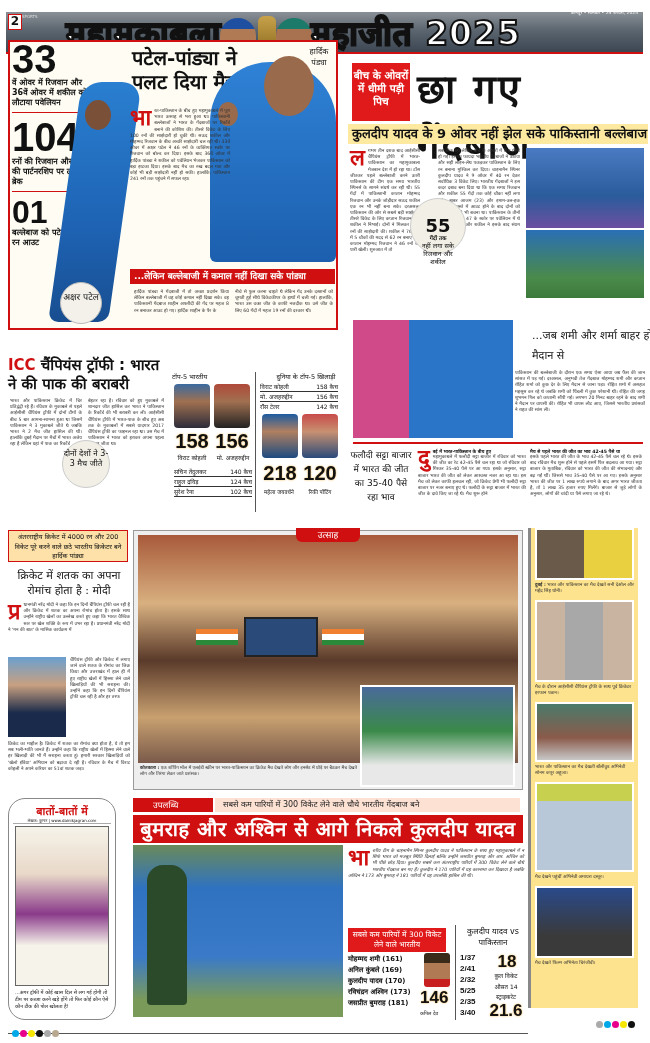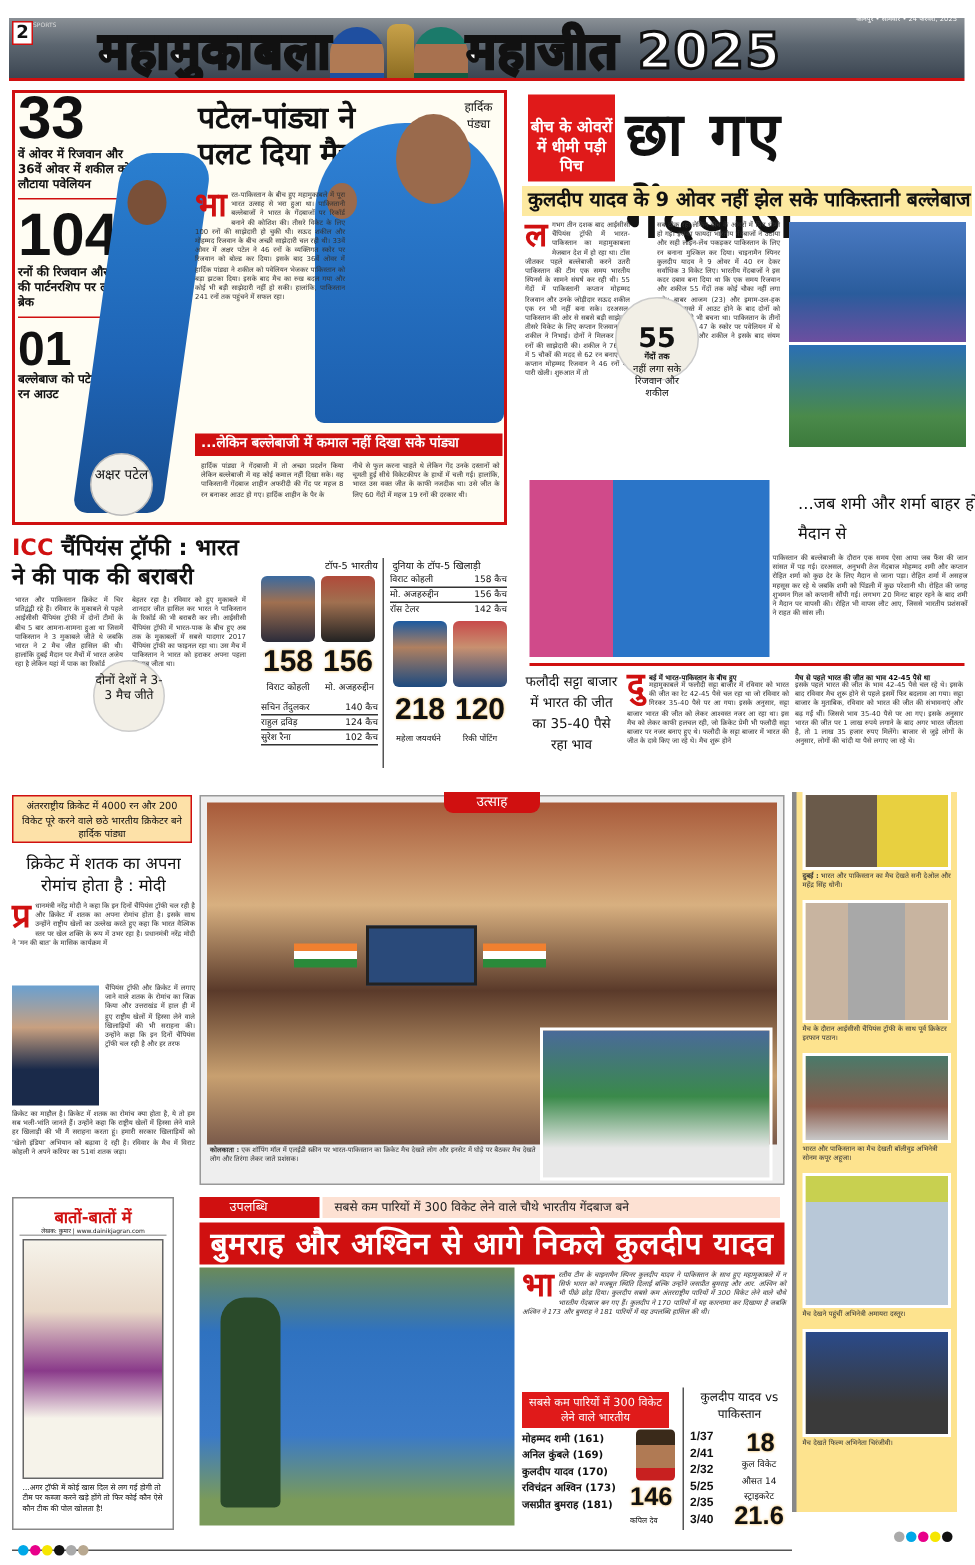--- a/index.html
+++ b/index.html
@@ -10,27 +10,27 @@
 #mast{left:6px;top:12px;width:637px;height:40px;background:linear-gradient(180deg,#8a9096 0%,#5c6670 45%,#3c4652 100%);overflow:hidden}
 #mast .t1,#mast .t2{position:absolute;top:-2px;font-family:"DejaVu Sans",sans-serif;font-weight:900;font-size:33px;color:#fff;-webkit-text-stroke:2px #111;letter-spacing:1px}
 #mast .t1{left:60px}
 #mast .t2{left:305px}
 #pageno{left:8px;top:14px;width:14px;height:16px;border:1.5px solid #d01010;background:#fff;font-size:12px;font-weight:bold;text-align:center;line-height:13px}
 #pub{left:22px;top:14px;font-size:4px;color:#ddd}
 #dateline{right:12px;top:9px;font-size:4.5px;color:#fff}
 .player{position:absolute;top:6px;width:36px;height:38px;border-radius:18px 18px 4px 4px}
 .redline{height:2px;background:#d01010}
 
-#leftbox{left:8px;top:60px;width:330px;height:290px;border:2px solid #d01010;background:#fffdf3}
+#leftbox{left:8px;top:40px;width:330px;height:290px;border:2px solid #d01010;background:#fffdf3}
 .big{font-family:"Liberation Sans",sans-serif;font-weight:bold;color:#111}
 .stat-label{font-size:8px;font-weight:bold;line-height:10px}
 .player-img{position:absolute;background:linear-gradient(180deg,#2a7fd0 0%,#1e63b4 60%,#184e90 100%)}
 .face{position:absolute;background:#a8714f;border-radius:50%}
 
-#tag-red{left:352px;top:63px;width:58px;height:58px;background:#e01a1a;color:#fff;font-size:10.5px;font-weight:bold;text-align:center;line-height:13px;padding-top:16px}
+#tag-red{left:352px;top:63px;width:58px;height:58px;background:#e01a1a;color:#fff;font-size:10.5px;font-weight:bold;text-align:center;line-height:13px;padding-top:6px}
 #headline-right{left:417px;top:60px;font-size:40px;font-weight:900;letter-spacing:2px;color:#111}
 #subhead-right{left:348px;top:124px;width:300px;height:20px;background:#fde9a0;font-size:13px;font-weight:bold;padding-left:4px;line-height:20px}
 .dropcap{float:left;font-size:22px;font-weight:bold;color:#d01010;line-height:20px;margin-right:3px}
 .photo{position:absolute;overflow:hidden}
 .circle-q{position:absolute;background:#f2efe6;border-radius:50%;border:1px solid #ccc;text-align:center}
 
 #catches{left:172px;top:352px;width:168px;height:170px}
 #catches-hd{width:168px;height:17px;background:#f6c744;font-size:11px;font-weight:bold;text-align:center;line-height:17px}
 .tbl{font-size:6px;line-height:9px}
 .tbl .row{display:flex;justify-content:space-between;border-bottom:1px solid #333}
@@ -134,22 +134,22 @@
 
 <div class="abs" style="left:8px;top:356px;width:162px;font-size:15px;font-weight:bold;line-height:19px">
   <span style="color:#d01010">ICC</span>
   <span>चैंपियंस ट्रॉफी : भारत ने की पाक की बराबरी</span>
 </div>
 <div class="abs col" style="left:10px;top:398px;width:72px">भारत और पाकिस्तान क्रिकेट में चिर प्रतिद्वंद्वी रहे हैं। रविवार के मुकाबले से पहले आईसीसी चैंपियंस ट्रॉफी में दोनों टीमों के बीच 5 बार आमना-सामना हुआ था जिसमें पाकिस्तान ने 3 मुकाबले जीते थे जबकि भारत ने 2 मैच जीत हासिल की थी। हालांकि दुबई मैदान पर मैचों में भारत अजेय रहा है लेकिन यहां में पाक का रिकॉर्ड</div>
 <div class="abs col" style="left:88px;top:398px;width:76px">बेहतर रहा है। रविवार को हुए मुकाबले में शानदार जीत हासिल कर भारत ने पाकिस्तान के रिकॉर्ड की भी बराबरी कर ली। आईसीसी चैंपियंस ट्रॉफी में भारत-पाक के बीच हुए अब तक के मुकाबलों में सबसे यादगार 2017 चैंपियंस ट्रॉफी का फाइनल रहा था। उस मैच में पाकिस्तान ने भारत को हराकर अपना पहला खिताब जीता था।</div>
 <div class="circle-q" style="left:62px;top:440px;width:48px;height:48px;font-size:8px;line-height:10px;padding-top:8px">दोनों देशों ने 3-3 मैच जीते</div>
 
 <div id="catches" class="abs">
-  <div class="abs" style="left:0;top:20px;width:80px;font-size:6.5px;text-align:right">टॉप-5 भारतीय</div>
-  <div class="abs" style="left:78px;top:20px;width:82px;font-size:6.5px;text-align:center">दुनिया के टॉप-5 खिलाड़ी</div>
+  <div class="abs" style="left:0;top:20px;width:80px;font-size:6.5px;text-align:left">टॉप-5 भारतीय</div>
+  <div class="abs" style="left:93px;top:20px;width:82px;font-size:6.5px;text-align:center">दुनिया के टॉप-5 खिलाड़ी</div>
   <div class="abs" style="left:83px;top:20px;width:1px;height:140px;background:#555"></div>
 
   <div class="photo" style="left:2px;top:32px;width:36px;height:44px;background:linear-gradient(180deg,#3a6aa0,#a07050 40%,#2c2c3a);border-radius:4px"></div>
   <div class="photo" style="left:42px;top:32px;width:36px;height:44px;background:linear-gradient(180deg,#b04a3a,#a07050 40%,#222);border-radius:4px"></div>
   <div class="abs num-big" style="left:2px;top:78px;width:36px;text-align:center">158</div>
   <div class="abs num-big" style="left:42px;top:78px;width:36px;text-align:center">156</div>
   <div class="abs" style="left:0;top:102px;width:40px;font-size:6px;text-align:center">विराट कोहली</div>
   <div class="abs" style="left:40px;top:102px;width:42px;font-size:6px;text-align:center">मो. अजहरुद्दीन</div>
   <div class="abs tbl" style="left:2px;top:115px;width:78px">
     <div class="row">
@@ -217,21 +217,21 @@
   <div class="yphoto" style="height:82px;background:linear-gradient(90deg,#c8b4a0 30%,#a8a8a8 30% 70%,#c8b4a0 70%)"></div>
   <div class="ycap">मैच के दौरान आईसीसी चैंपियंस ट्रॉफी के साथ पूर्व क्रिकेटर इरफान पठान।</div>
   <div class="yphoto" style="height:60px;background:linear-gradient(180deg,#4a7a6a,#8a5a4a 60%,#c8c8c8)"></div>
   <div class="ycap">भारत और पाकिस्तान का मैच देखती बॉलीवुड अभिनेत्री सोनम कपूर अहूजा।</div>
   <div class="yphoto" style="height:90px;background:linear-gradient(180deg,#c8d050 0 20%,#b8c8d8 20%)"></div>
   <div class="ycap">मैच देखने पहुंचीं अभिनेत्री अमायरा दस्तूर।</div>
   <div class="yphoto" style="height:72px;background:linear-gradient(180deg,#2a4a8a,#3a3a3a 70%)"></div>
   <div class="ycap">मैच देखते फिल्म अभिनेता चिरंजीवी।</div>
 </div>
 
-<div class="abs" style="left:8px;top:798px;width:108px;height:222px;border:1px solid #888;border-radius:0">
+<div class="abs" style="left:8px;top:798px;width:108px;height:222px;border:1px solid #888;border-radius:17px">
   <div style="text-align:center;color:#d01010;font-size:11px;font-weight:bold;margin-top:4px">बातों-बातों में</div>
   <div style="text-align:center;font-size:4px;border-bottom:1px solid #aaa;margin:0 4px 2px">लेखक: कुमार | www.dainikjagran.com</div>
   <div style="margin:0 6px;height:160px;background:linear-gradient(180deg,#f6f3ea 0%,#e8d8c8 30%,#8a3a8a 55%,#f6f3ea 75%);border:1px solid #666"></div>
   <div style="font-size:5px;line-height:7px;padding:3px 6px">...अगर ट्रॉफी में कोई खास दिल से लग गई होगी तो टीम पर कब्जा करने खड़े होंगे तो फिर कोई कौन ऐसे कौन टीक की पोल खोलता है!</div>
 </div>
 
 <div id="uplabdhi" class="abs">उपलब्धि</div>
 <div id="upl-sub" class="abs">सबसे कम पारियों में 300 विकेट लेने वाले चौथे भारतीय गेंदबाज बने</div>
 <div id="bumrah-hd" class="abs">बुमराह और अश्विन से आगे निकले कुलदीप यादव</div>
 <div class="photo" style="left:133px;top:845px;width:210px;height:172px;background:linear-gradient(180deg,#6a8a5a 0%,#2f72c0 25%,#3a7ac8 65%,#7a9a5a 90%)">

